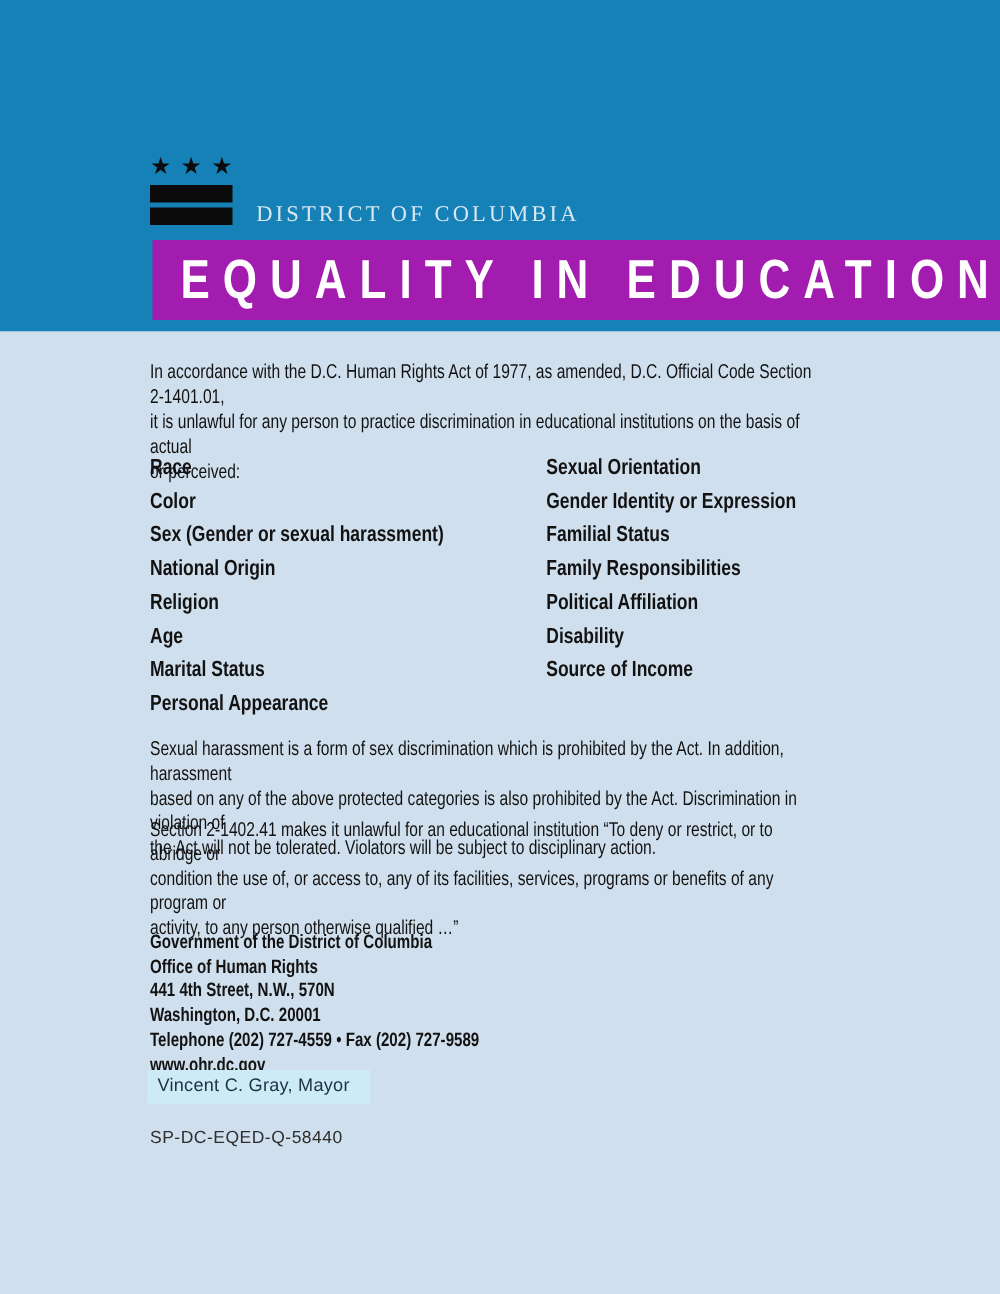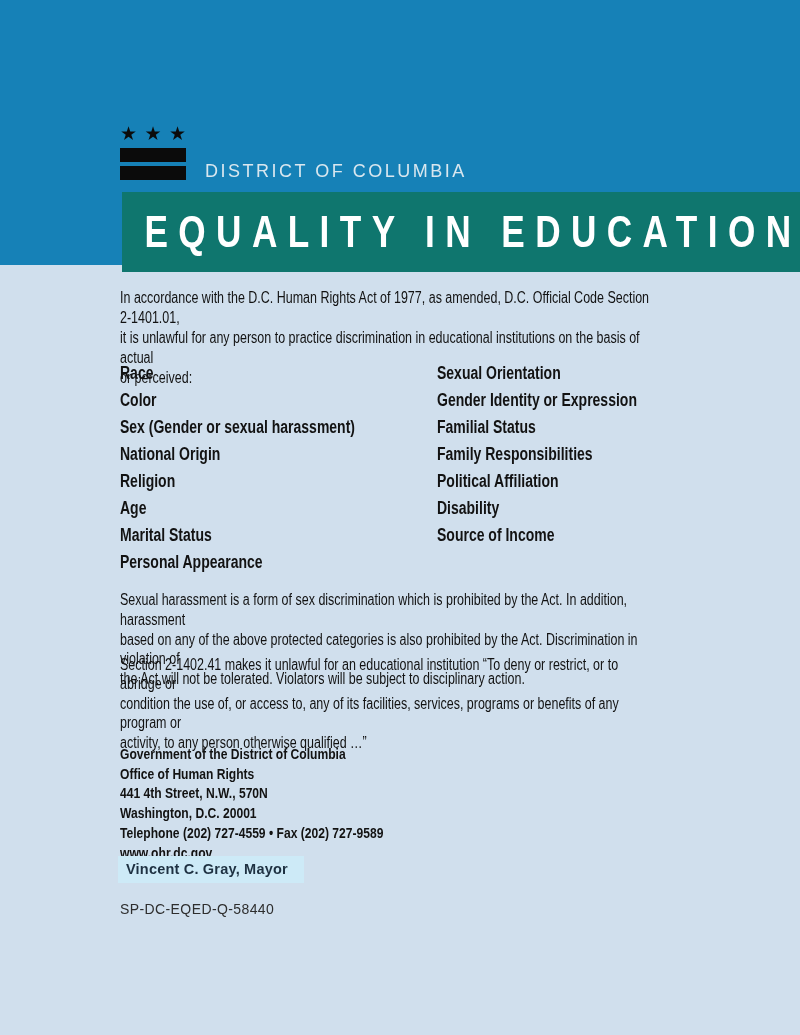--- a/index.html
+++ b/index.html
@@ -19,24 +19,25 @@
   .flag { position:absolute; left:120px; top:124px; width:66px; }
   .flag-stars {
     display:flex; justify-content:space-between;
     font-size:19px; line-height:20px; color:#0b0b0b;
   }
   .flag-bar { height:14px; background:#0b0b0b; margin-top:4px; }
   .district-label {
     position:absolute; left:205px; top:161px;
     color:#d9e7ef; font-size:18px; letter-spacing:2.5px;
     white-space:nowrap;
+    font-family:Liberation Serif, serif;
   }
   .banner {
-    position:absolute; left:122px; right:0; top:192px; height:80px;
-    background:#0f766e;
+    position:absolute; left:122px; right:0; top:192px; height:64px;
+    background:#a21caf;
     display:flex; align-items:center;
   }
   .banner-title {
     color:#ffffff; font-weight:bold; font-size:44px;
     letter-spacing:13px; white-space:nowrap;
     padding-left:28px;
     transform:scaleX(0.8); transform-origin:left center;
   }
   
   .tb { position:absolute; color:#121212; white-space:pre-line; }
@@ -55,21 +56,21 @@
   .complaints-heading {
     position:absolute; left:120px; top:716px;
     color:#1475aa; font-weight:bold; font-size:14.8px;
     letter-spacing:0.2px; white-space:nowrap;
   }
   .contact { left:120px; top:744px; font-size:15.5px; font-weight:bold; line-height:19.7px; }
   .mayor {
     position:absolute; left:118px; top:856px;
     display:inline-block;
     background:#cdeaf7; color:#1e3142;
-    font-weight:bold; font-size:14.5px;
+    font-weight:normal; font-size:14.5px;
     padding:5px 16px 6px 8px;
     letter-spacing:0.2px;
     white-space:nowrap;
   }
   .form-code {
     position:absolute; left:120px; top:901px;
     font-size:14px; color:#2e2e2e; letter-spacing:0.4px;
     white-space:nowrap;
   }
 </style>

